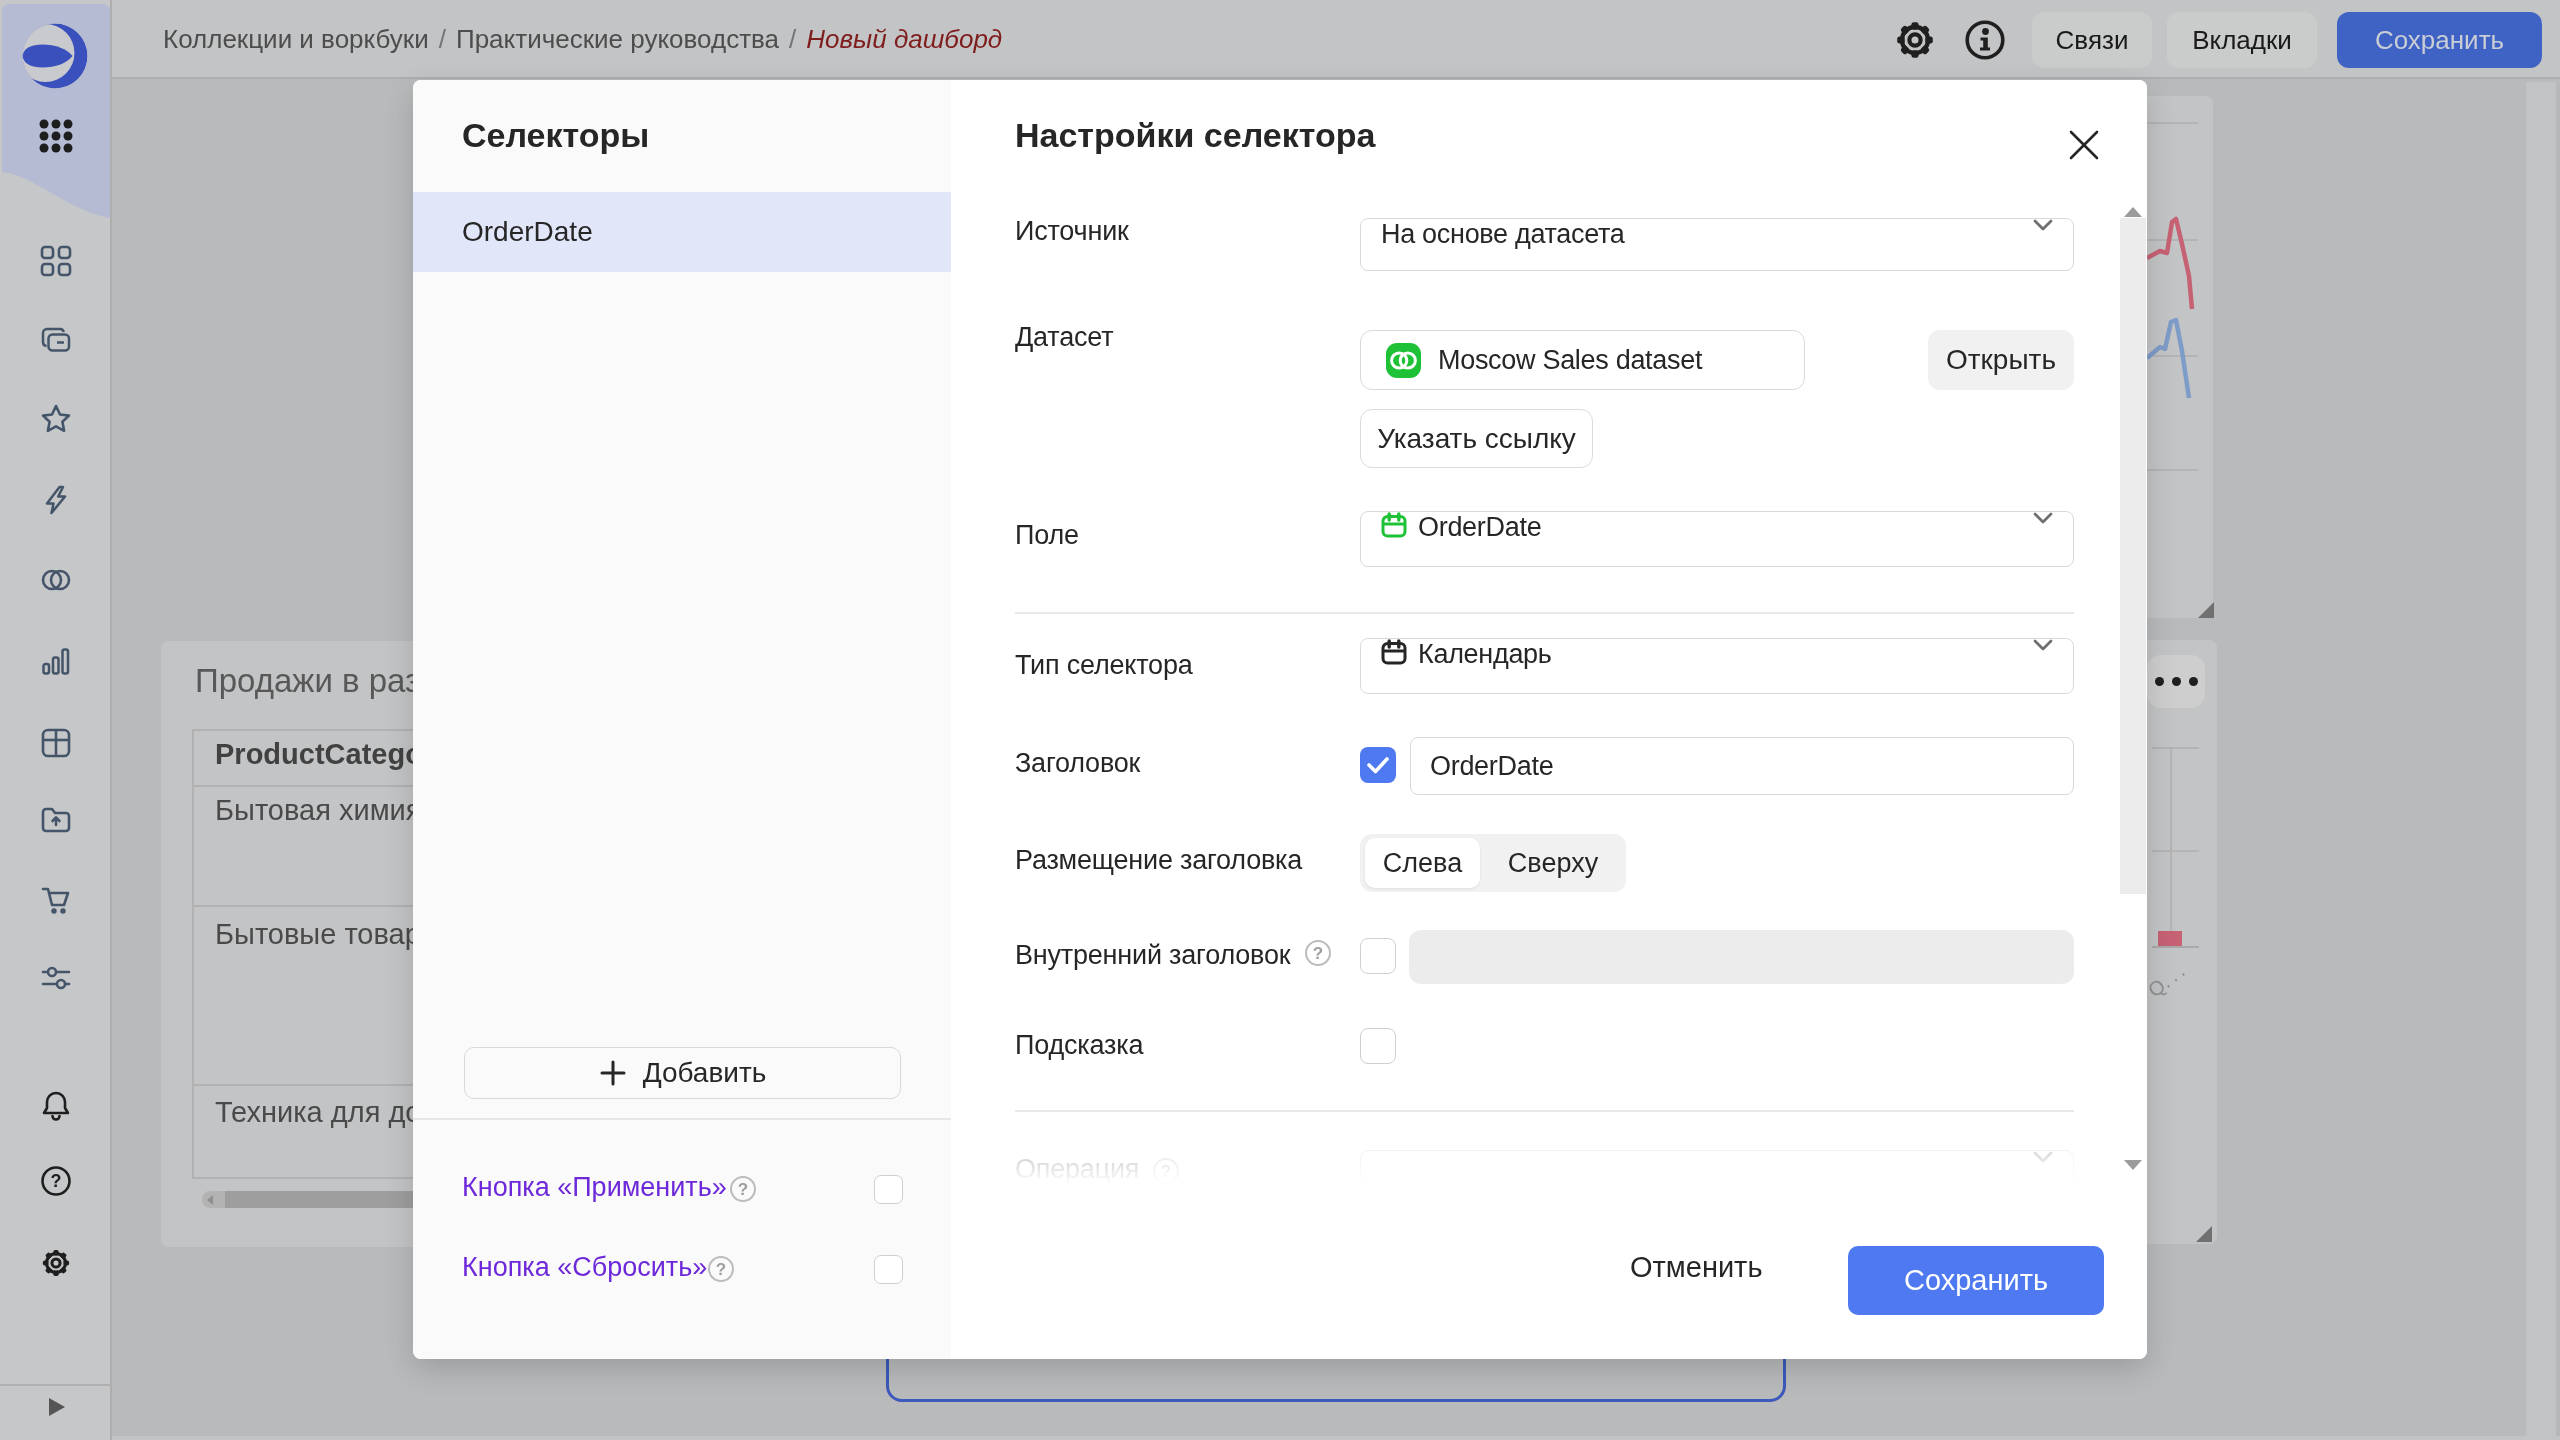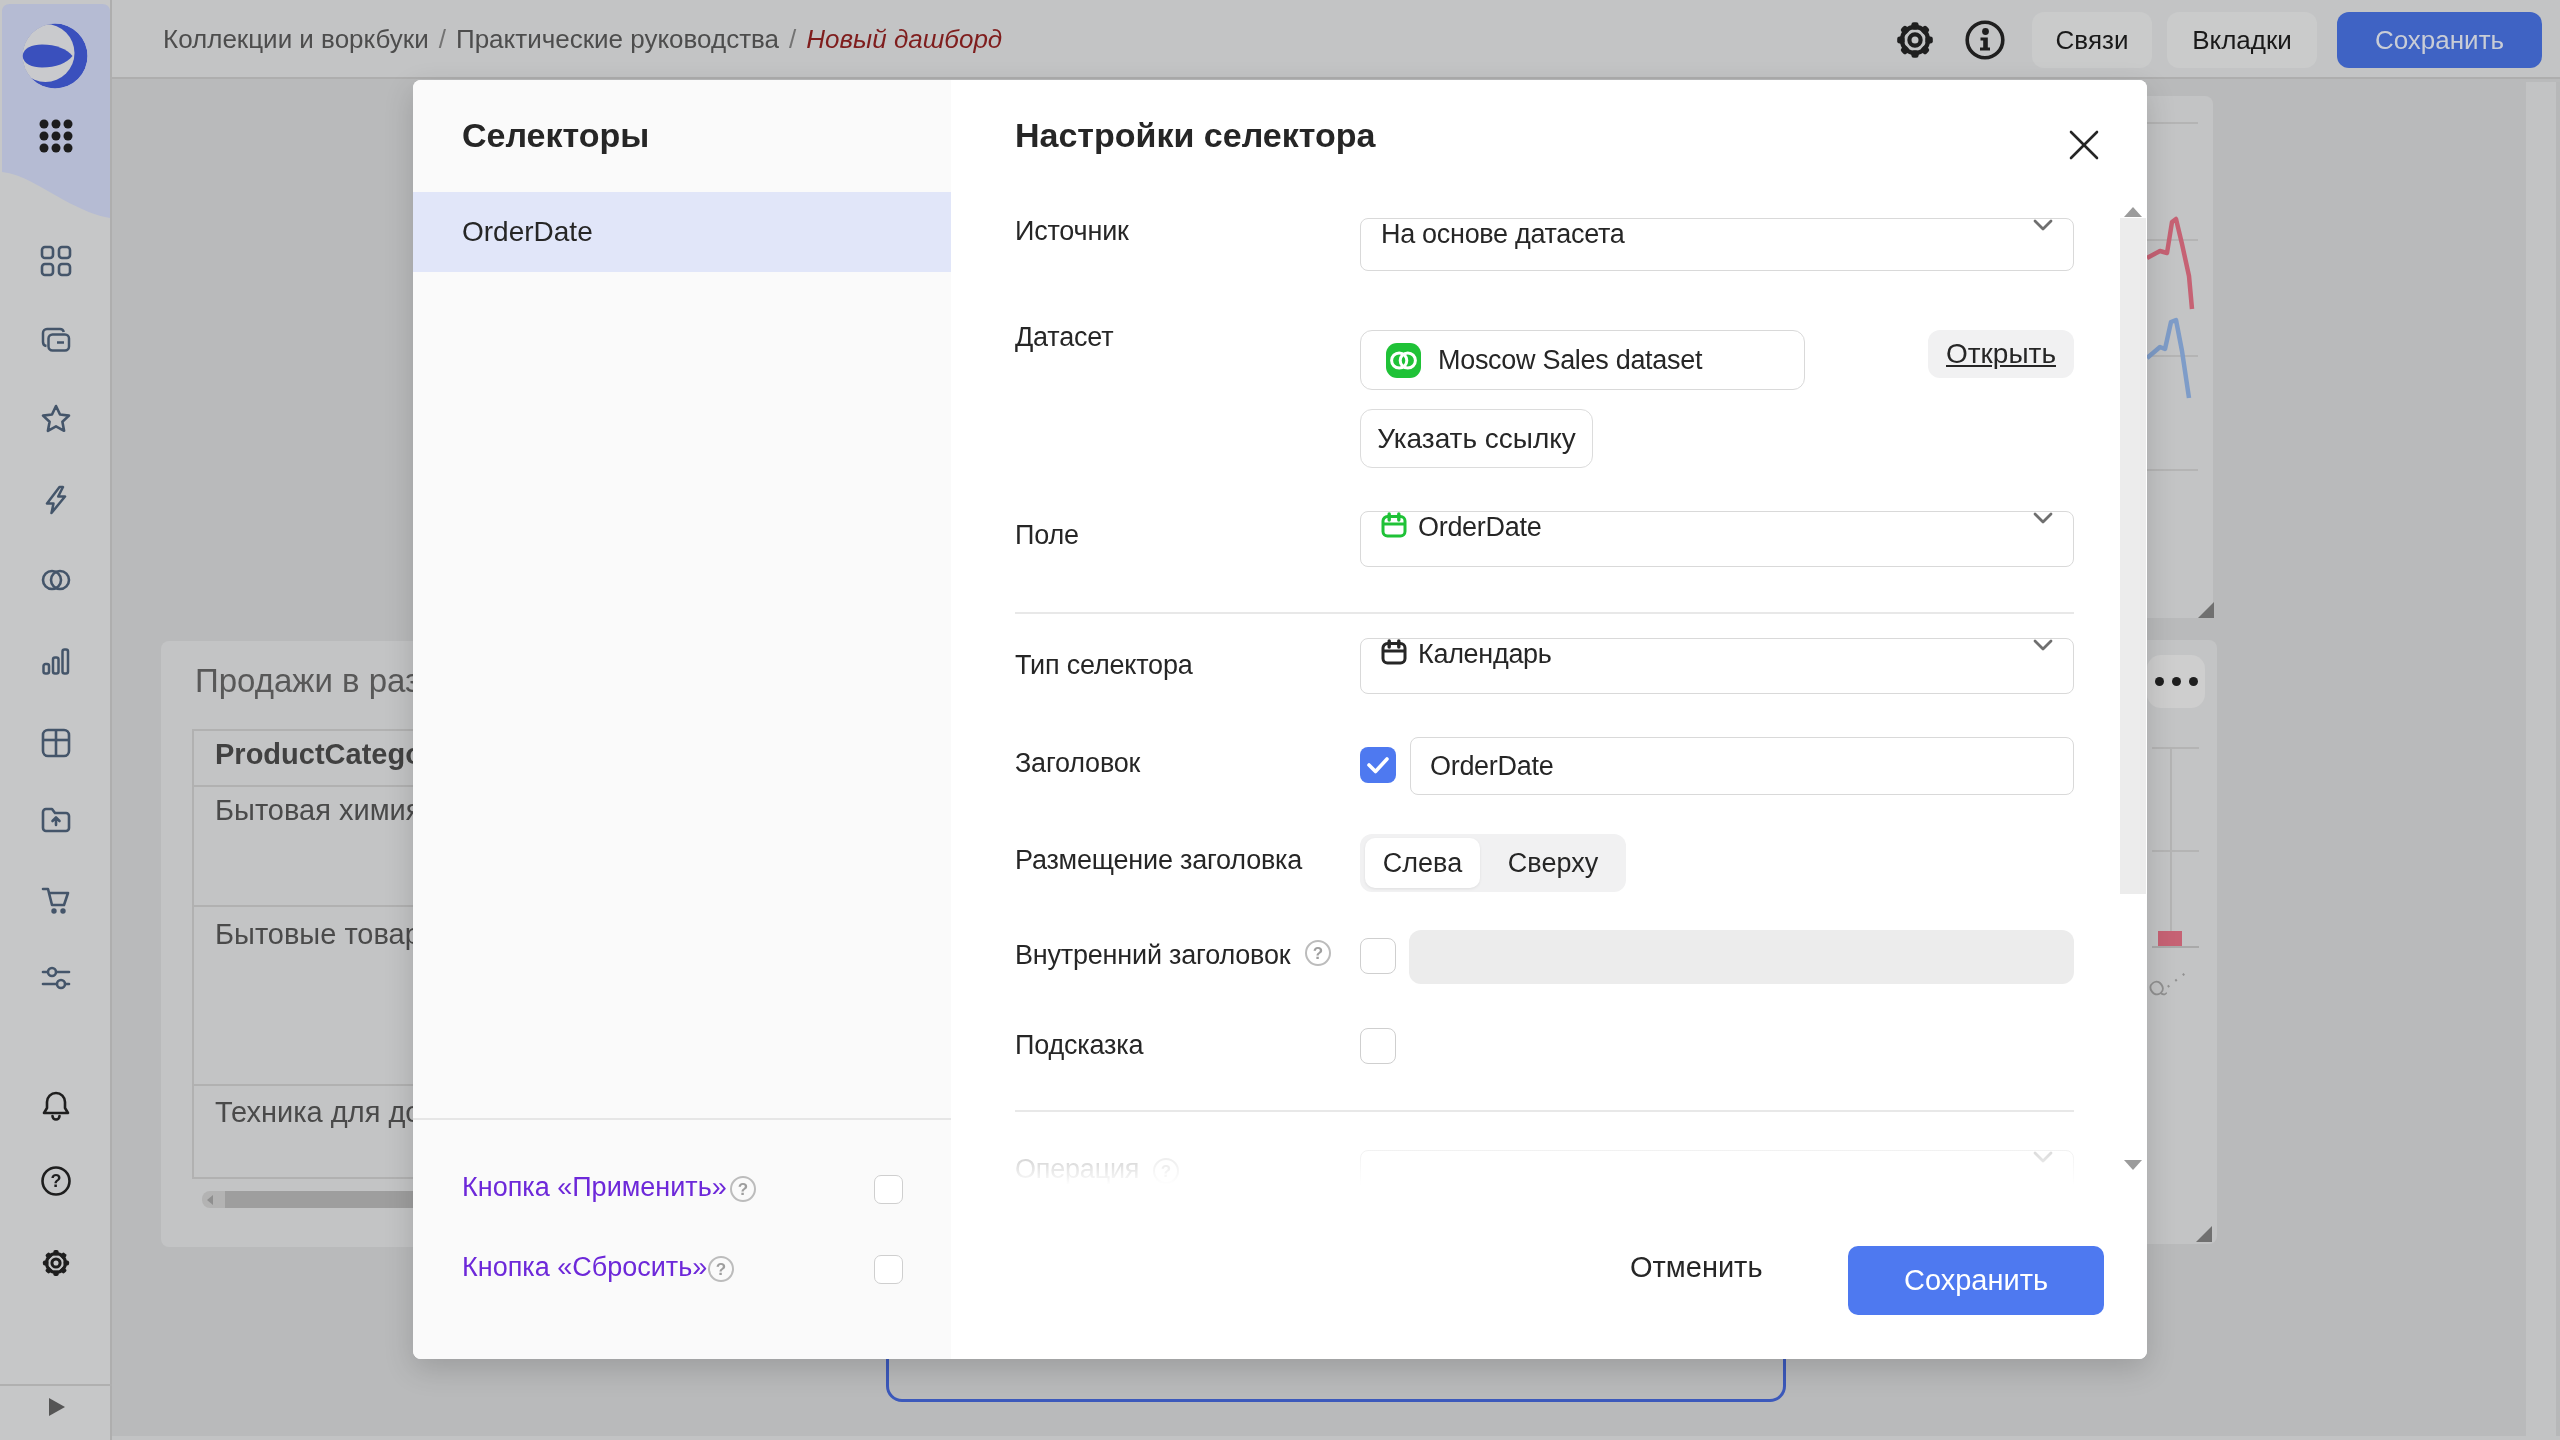--- a/index.html
+++ b/index.html
@@ -53,21 +53,21 @@
   .cb-blue { position:absolute; width:36px; height:36px; border-radius:8px; background:#4e79f0; }
 
   #mright { position:absolute; left:538px; top:0; width:1196px; height:1279px; background:#fff; border-radius:0 8px 8px 0; }
   .flabel { position:absolute; left:602px; font-size:27px; letter-spacing:-0.2px; color:#262626; white-space:nowrap; }
   .sel { position:absolute; left:947px; width:714px; border:1.5px solid #d9d9d9; border-radius:8px; background:#fff; display:flex; align-items:flex-start; font-size:27px; letter-spacing:-0.3px; color:#262626; }
   .chev { position:absolute; right:20px; }
   .divider { position:absolute; left:602px; width:1059px; height:1.5px; background:#e8e8e8; }
   .inp { position:absolute; border:1.5px solid #d9d9d9; border-radius:8px; background:#fff; font-size:27px; letter-spacing:-0.3px; color:#262626; display:flex; align-items:center; }
 
   #ds-field { position:absolute; left:947px; top:250px; width:445px; height:60px; border:1.5px solid #d9d9d9; border-radius:12px; display:flex; align-items:center; font-size:27px; letter-spacing:-0.3px; color:#262626; }
-  #btn-open { position:absolute; left:1515px; top:250px; width:146px; height:48px; background:#f1f1f2; border-radius:12px; display:flex; align-items:center; justify-content:center; font-size:28px; color:#262626;text-decoration:underline; }
+  #btn-open { position:absolute; left:1515px; top:250px; width:146px; height:60px; background:#f1f1f2; border-radius:12px; display:flex; align-items:center; justify-content:center; font-size:28px; color:#262626; }
   #btn-link { position:absolute; left:947px; top:329px; width:233px; height:59px; border:1.5px solid #dcdcdc; border-radius:12px; display:flex; align-items:center; justify-content:center; font-size:28px; color:#262626; }
 
   #seg { position:absolute; left:947px; top:754px; width:266px; height:58px; background:#f1f1f2; border-radius:12px; }
   #seg .on { position:absolute; left:5px; top:4px; width:115px; height:50px; background:#fff; border-radius:10px; box-shadow:0 1px 3px rgba(0,0,0,0.08); display:flex; align-items:center; justify-content:center; font-size:27px; color:#262626; }
   #seg .off { position:absolute; left:120px; top:0; width:146px; height:58px; display:flex; align-items:center; justify-content:center; font-size:27px; color:#262626; }
 
   #dis-inp { position:absolute; left:996px; top:850px; width:665px; height:54px; background:#ececec; border-radius:12px; }
   #fade { position:absolute; left:540px; top:1040px; width:1165px; height:105px; background:linear-gradient(to bottom, rgba(255,255,255,0) 0%, #fff 62%); }
   #footer-cancel { position:absolute; left:1217px; top:1171px; font-size:29px; color:#262626; }
   #btn-save { position:absolute; left:1435px; top:1166px; width:256px; height:69px; background:#4e79f0; border-radius:10px; color:#fff; font-size:29px; display:flex; align-items:center; justify-content:center; }
@@ -307,20 +307,29 @@
 <div class="rsz abs" style="left:2196px; top:1226px; border-width:0 0 16px 16px; border-color:transparent transparent #707070 transparent;"></div>
 
 <div id="blue-outline" class="abs"></div>
 
 <div id="modal" class="abs">
   <div id="mleft">
     <div class="mtitle" style="left:49px; top:36px;">Селекторы</div>
     <div id="sel-row">
         <span>OrderDate</span>
       </div>
+    <div id="btn-add">
+      <svg width="28" height="28" viewBox="0 0 28 28">
+          <g stroke="#262626" stroke-width="3" stroke-linecap="round">
+            <line x1="14" y1="3" x2="14" y2="25"></line>
+            <line x1="3" y1="14" x2="25" y2="14"></line>
+          </g>
+        </svg>
+      <span>Добавить</span>
+    </div>
     <div id="mleft-divider"></div>
     <div class="chk-row-label" style="top:1092px;">Кнопка «Применить»</div>
     <div class="helpc" style="left:317px; top:1096px;">?</div>
     <div class="cb" style="left:461px; top:1095px;"></div>
     <div class="chk-row-label" style="top:1172px;">Кнопка «Сбросить»</div>
     <div class="helpc" style="left:295px; top:1176px;">?</div>
     <div class="cb" style="left:461px; top:1175px;"></div>
   </div>
 
   <div id="mright"></div>

